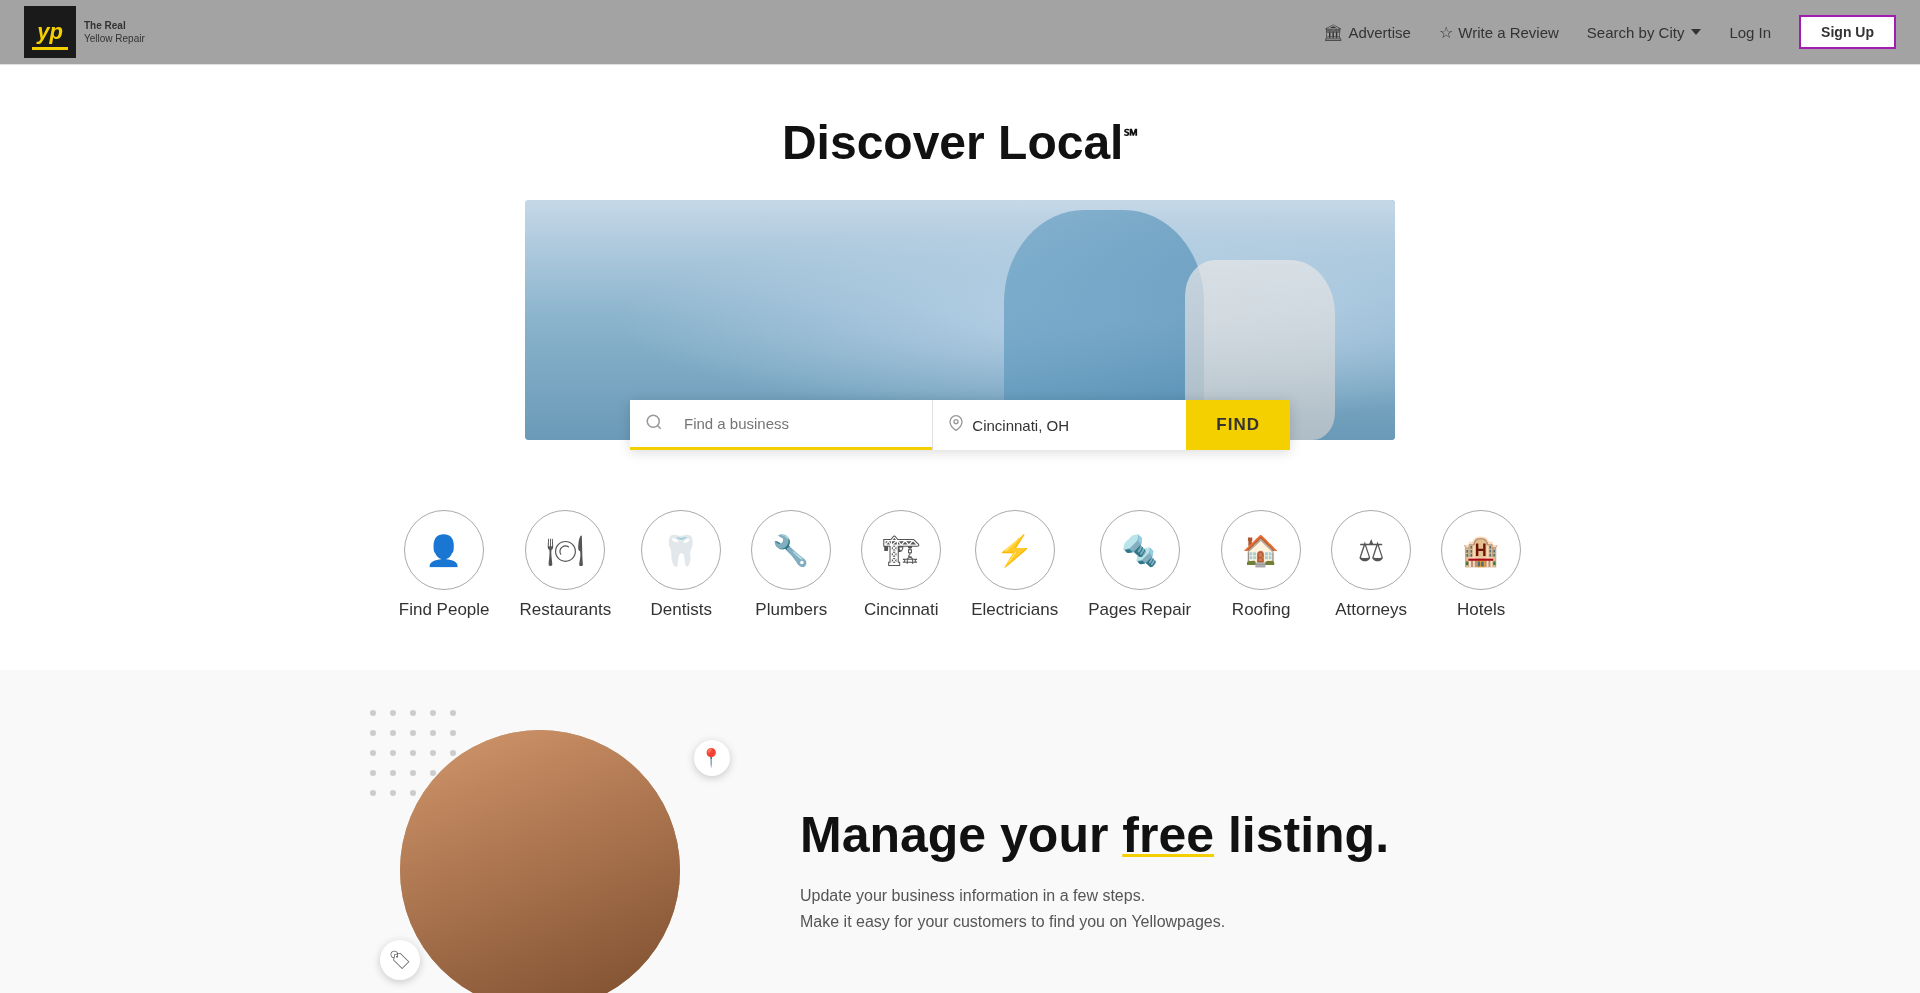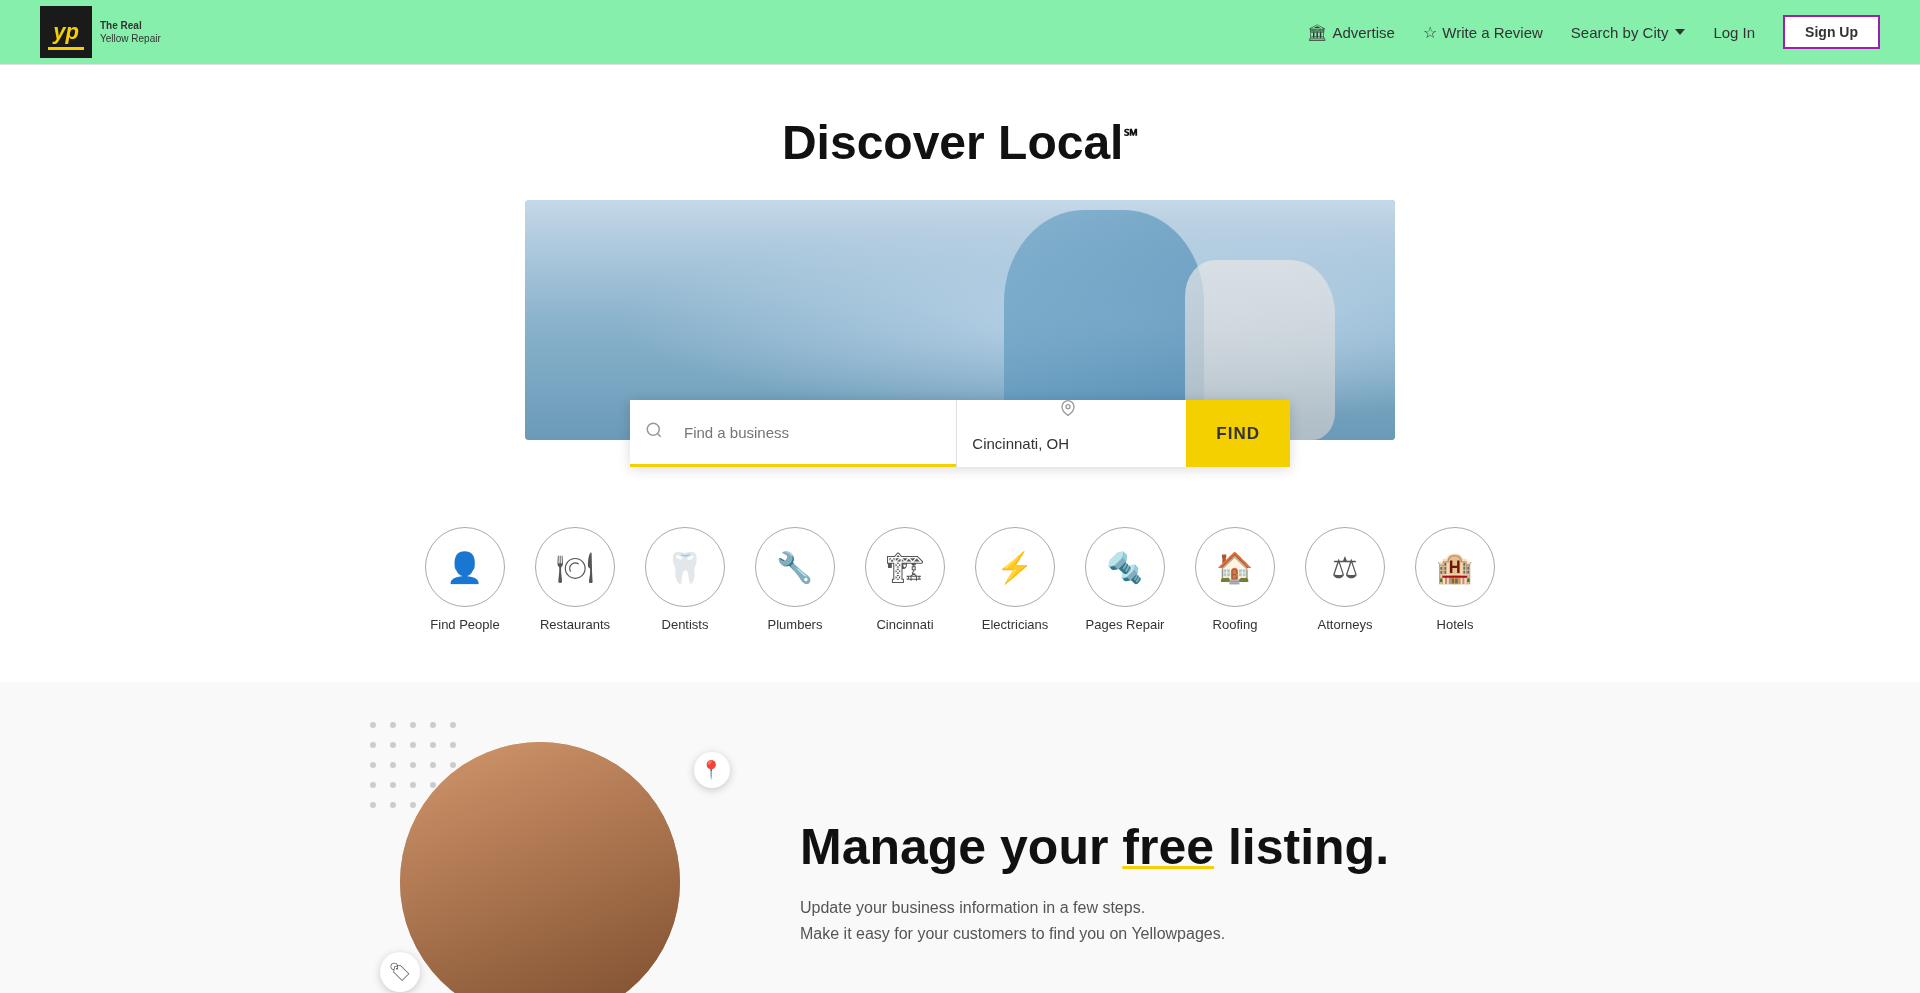--- a/index.html
+++ b/index.html
@@ -3,23 +3,23 @@
   <meta charset="utf-8">
   <style>
     * { margin: 0; padding: 0; box-sizing: border-box; }
     body { font-family: Arial, sans-serif; background: #fff; color: #333; }
 
     
     .header {
       display: flex;
       align-items: center;
       justify-content: space-between;
-      padding: 0 40px;
+      padding: 0 24px;
       height: 65px;
-      background: #86efac;
+      background: #a3a3a3;
       border-bottom: 1px solid #e0e0e0;
       position: relative;
       z-index: 10;
     }
     .logo-area {
       display: flex;
       align-items: center;
       gap: 8px;
       text-decoration: none;
     }
@@ -197,21 +197,20 @@
       width: 100%;
       padding: 15px 0;
       background: transparent;
     }
     .location-input-wrapper {
       display: flex;
       align-items: center;
       border-left: 1px solid #e0e0e0;
       padding: 0 15px;
       min-width: 180px;
-      flex-direction: column;
     }
     .location-icon {
       color: #999;
       margin-right: 8px;
       flex-shrink: 0;
     }
     .location-input {
       border: none;
       outline: none;
       font-size: 15px;
@@ -256,21 +255,21 @@
       border-radius: 50%;
       border: 1.5px solid #aaa;
       display: flex;
       align-items: center;
       justify-content: center;
       font-size: 30px;
       color: #555;
       background: #fff;
     }
     .category-label {
-      font-size: 13px;
+      font-size: 17px;
       color: #333;
       text-align: center;
     }
 
     
     .bottom-section {
       background: #f9f9f9;
       padding: 60px 0;
       min-height: 200px;
       position: relative;

